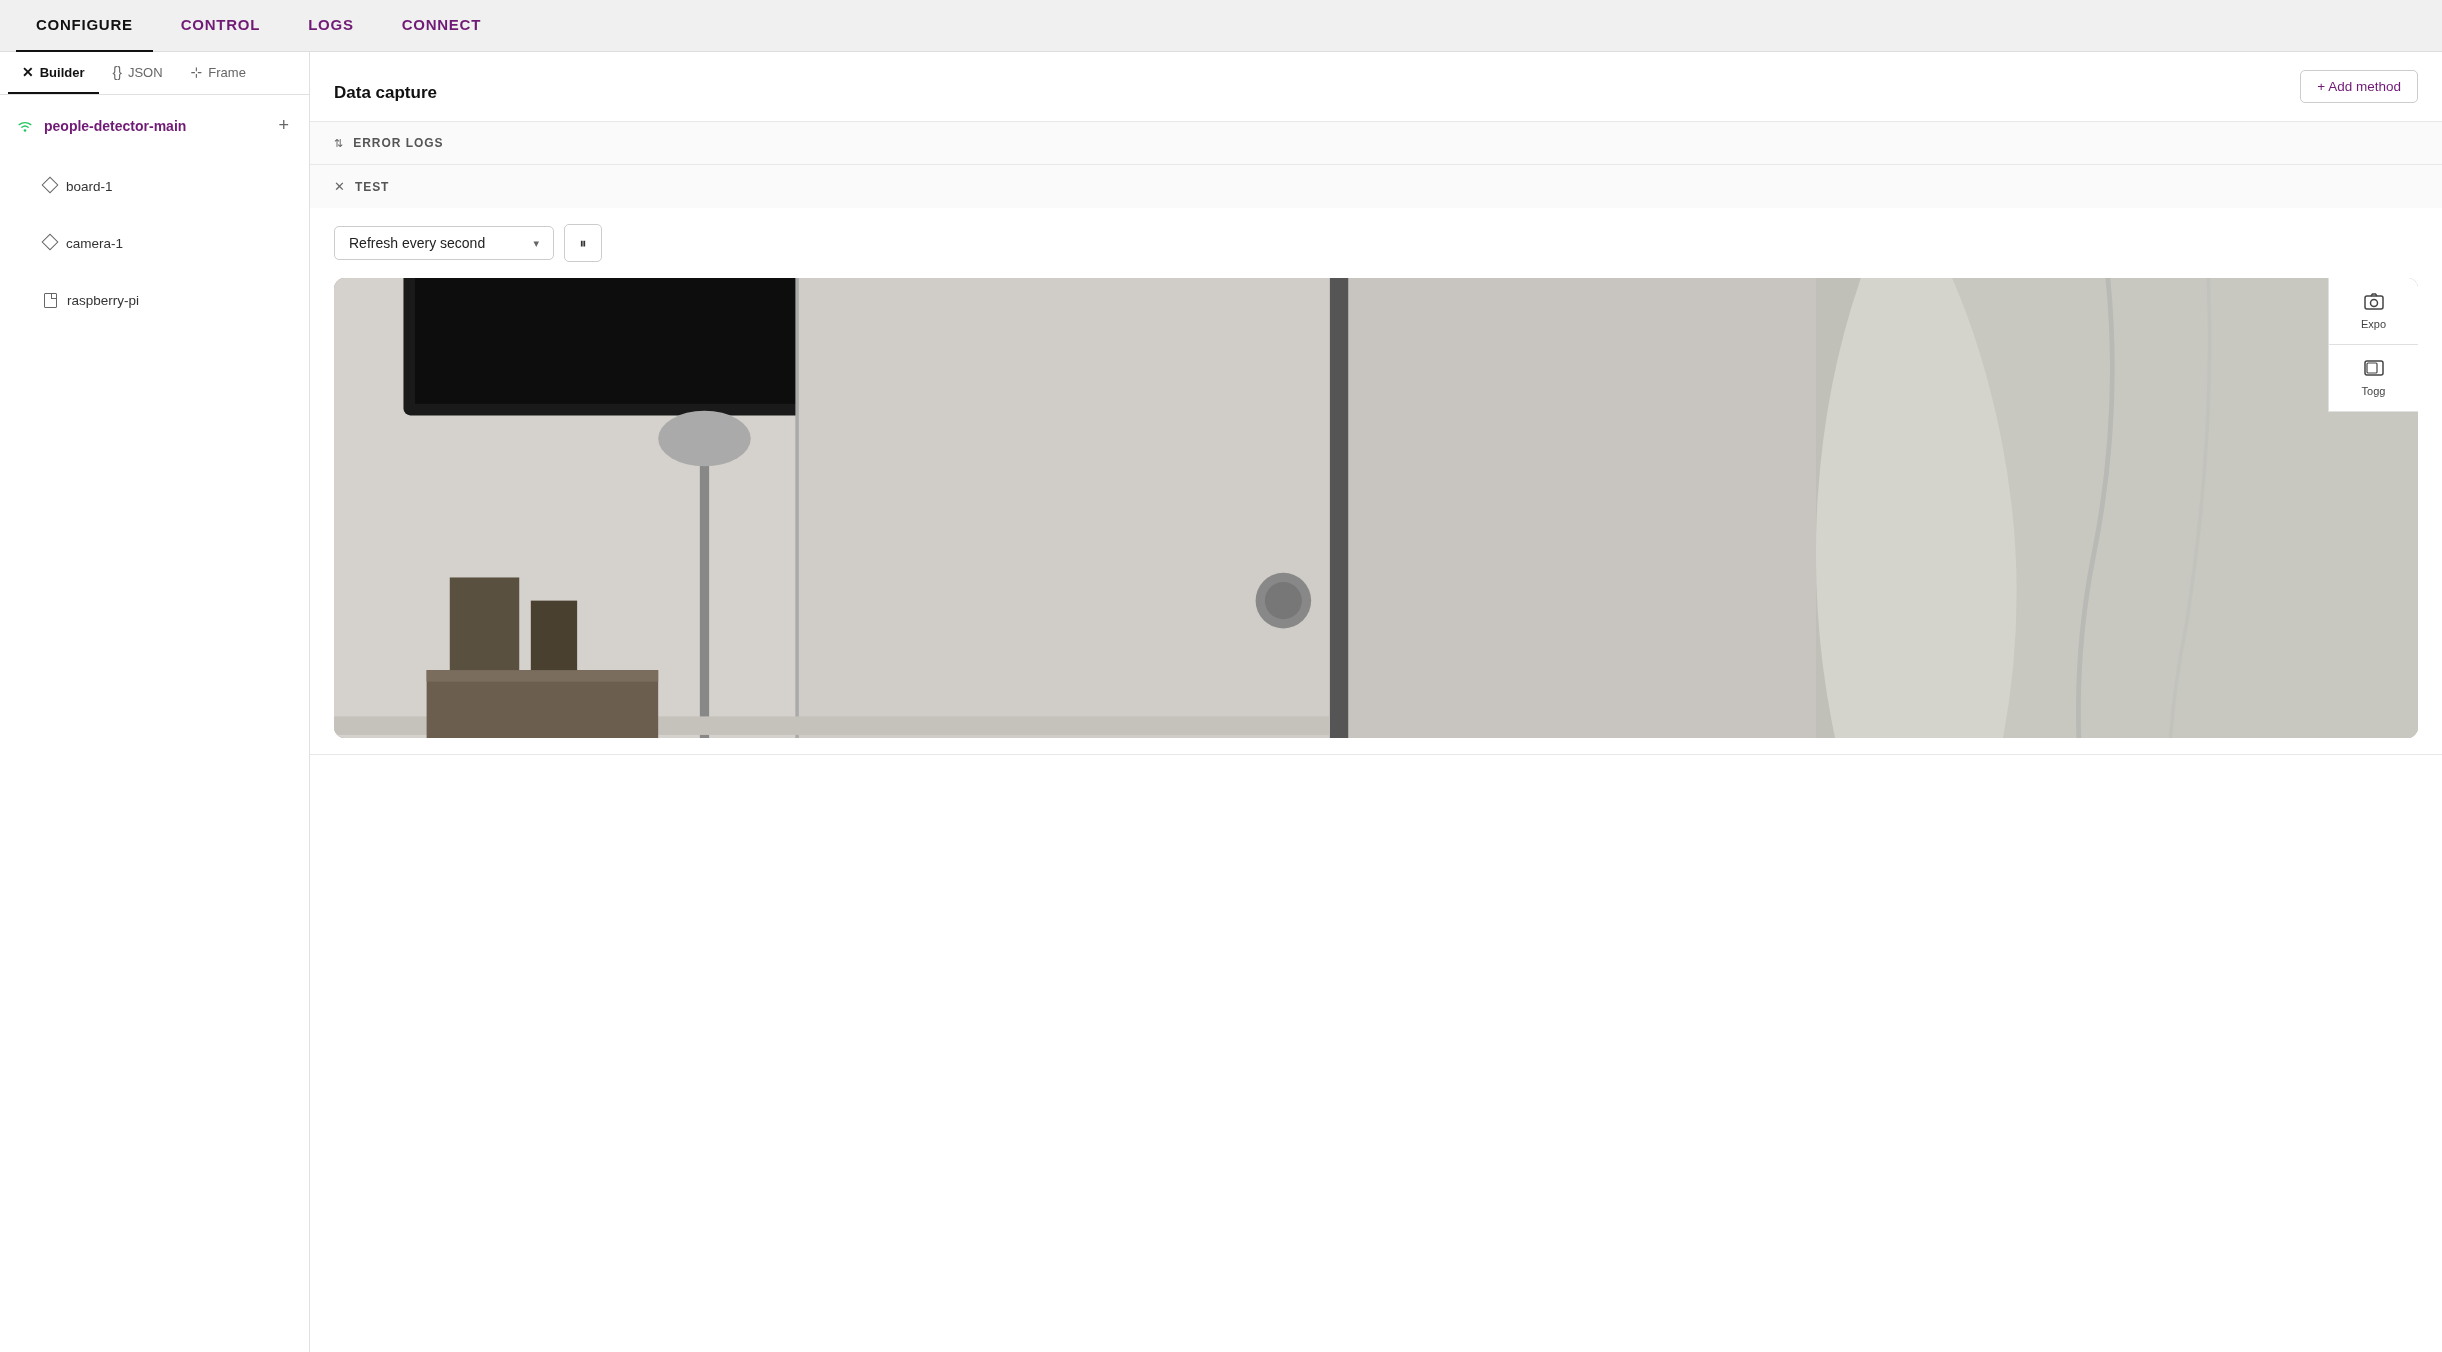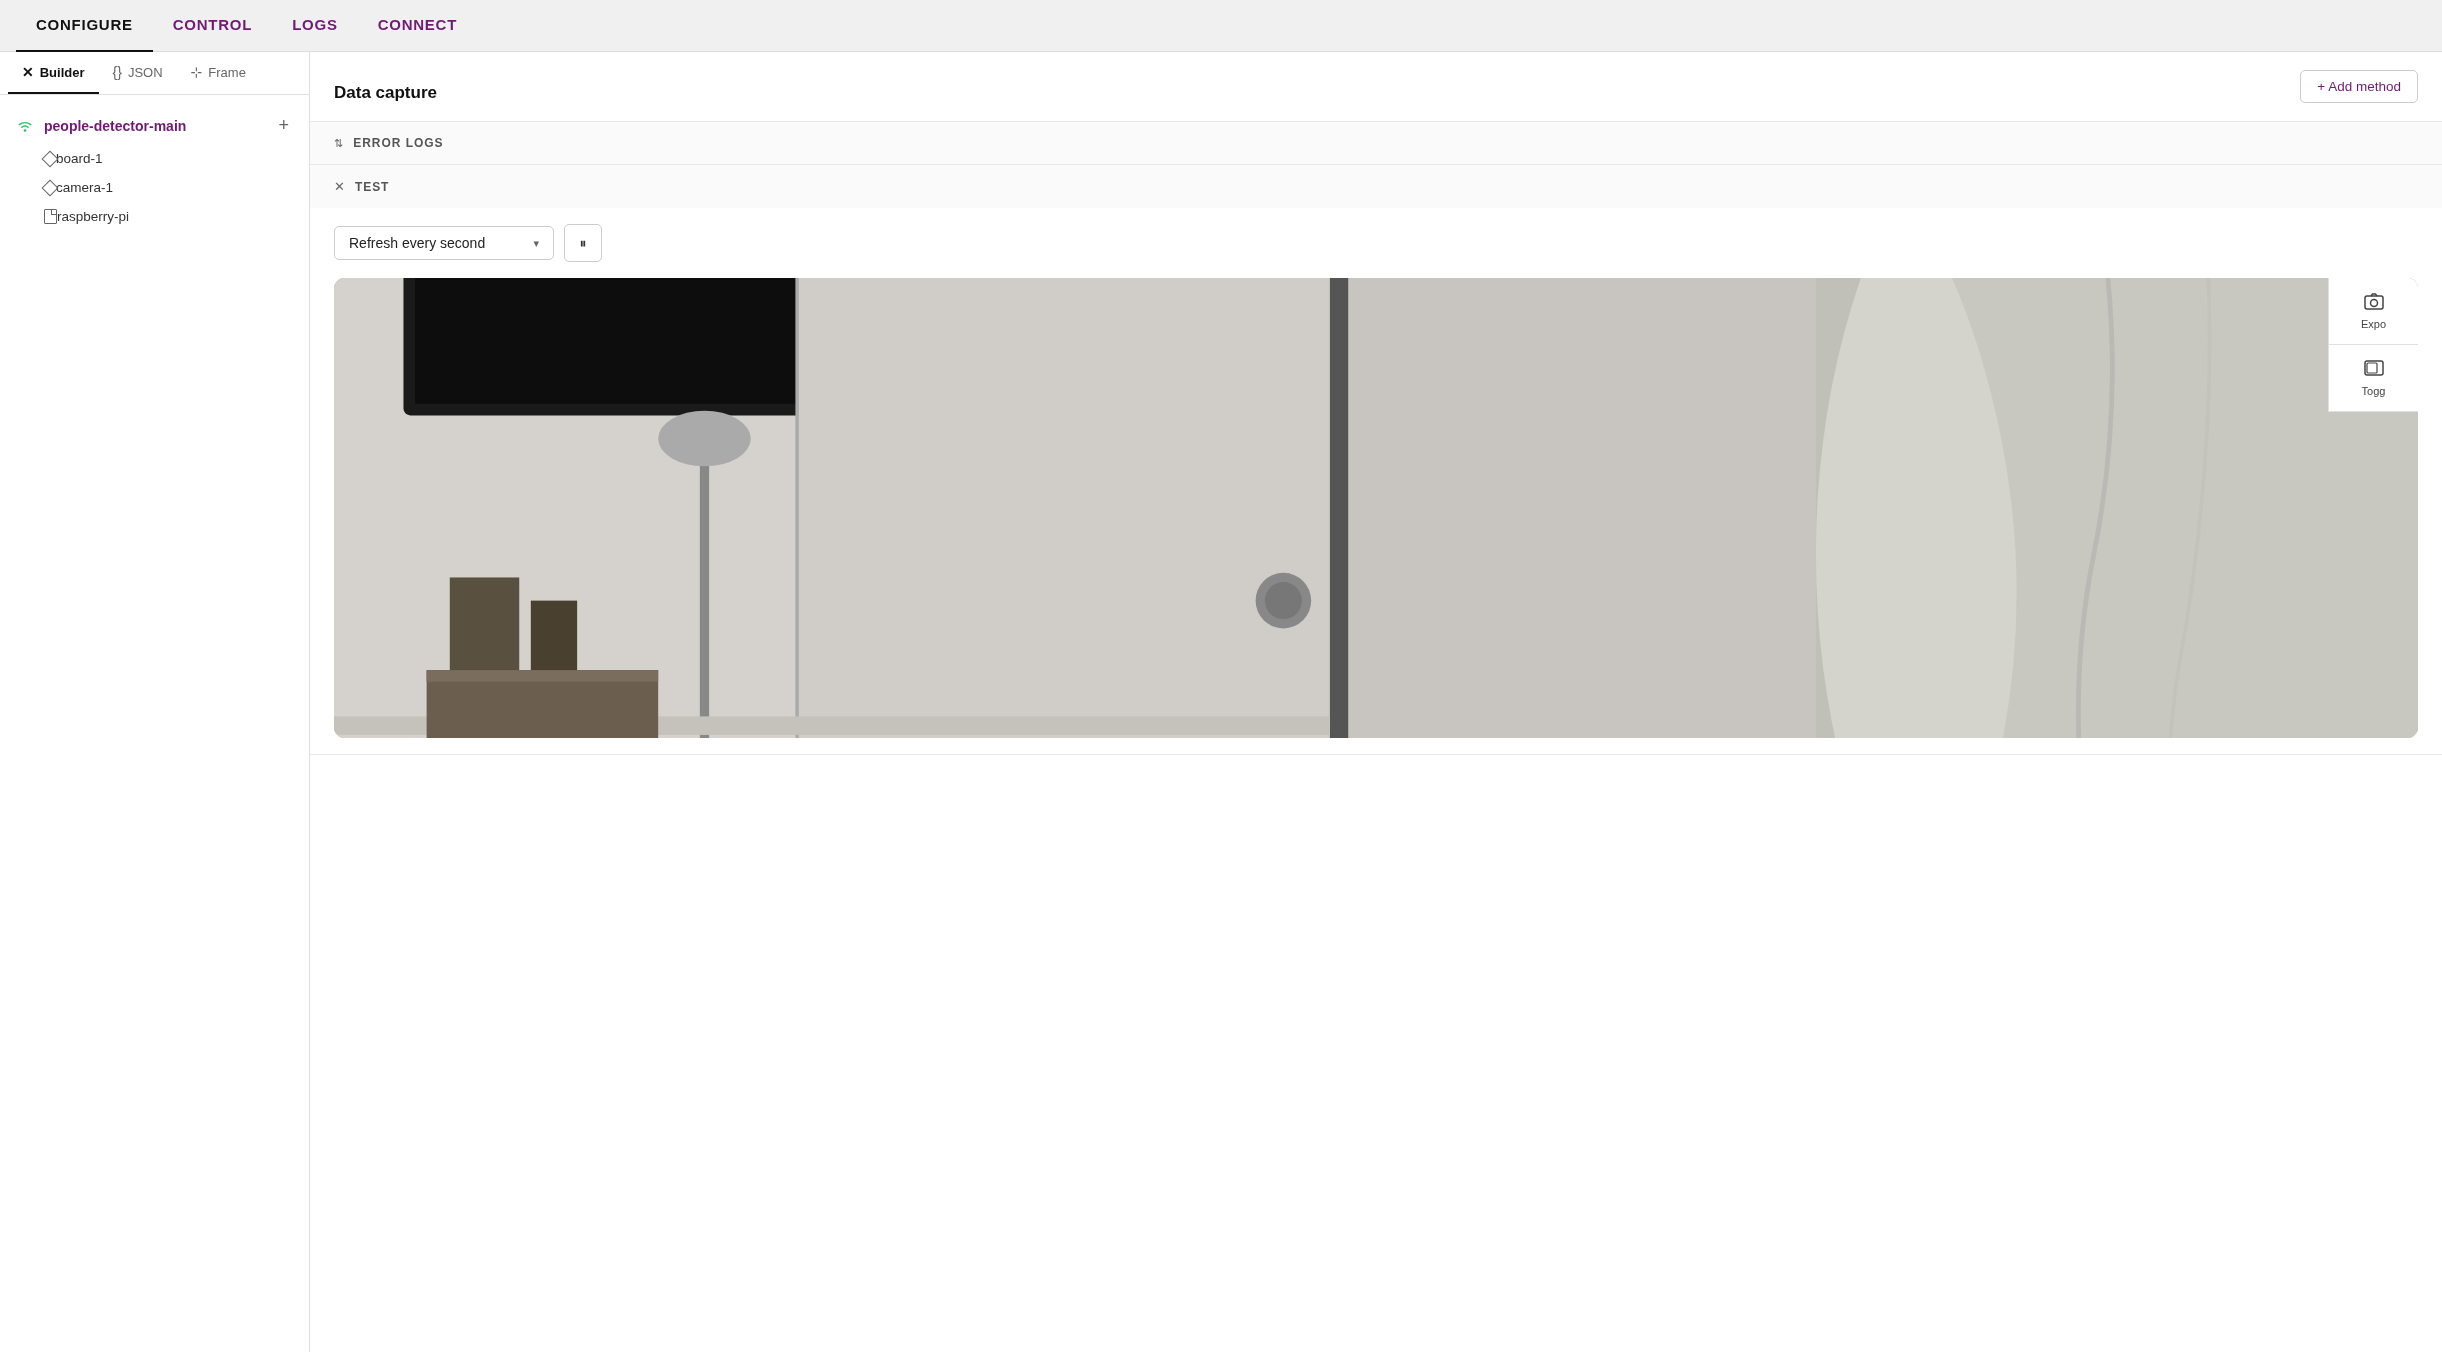--- a/index.html
+++ b/index.html
@@ -6,21 +6,21 @@
     body { font-family: -apple-system, BlinkMacSystemFont, 'Segoe UI', sans-serif; background: #f5f5f5; height: 100vh; overflow: hidden; }
 
     
     .top-nav {
       display: flex;
       align-items: center;
       background: #f0f0f0;
       border-bottom: 1px solid #ddd;
       height: 52px;
       padding: 0 16px;
-      gap: 0;
+      gap: 8px;
     }
     .nav-item {
       padding: 0 20px;
       height: 52px;
       display: flex;
       align-items: center;
       font-size: 15px;
       font-weight: 700;
       letter-spacing: 0.05em;
       cursor: pointer;
@@ -102,25 +102,27 @@
       padding: 0 4px;
       display: flex;
       align-items: center;
     }
     .wifi-icon {
       width: 18px;
       height: 18px;
     }
     .tree-child {
       display: flex;
-      align-items: center;
+      align-items: flex-start;
       padding: 7px 16px 7px 44px;
+      gap: 10px;
       cursor: pointer;
       font-size: 13.5px;
       color: #333;
+      margin-top: 28px;
     }
     .diamond-icon {
       width: 12px;
       height: 12px;
       border: 1.5px solid #666;
       transform: rotate(45deg);
       flex-shrink: 0;
     }
     .doc-icon {
       width: 13px;

